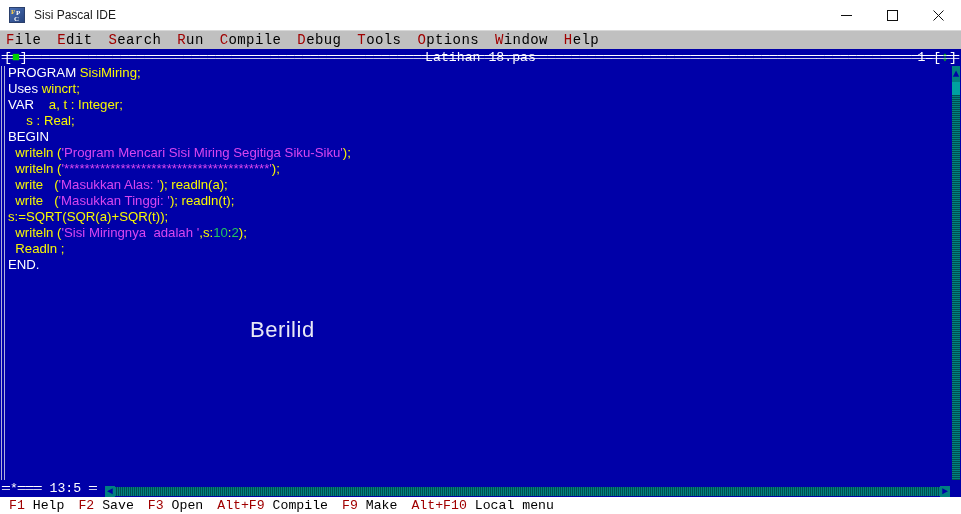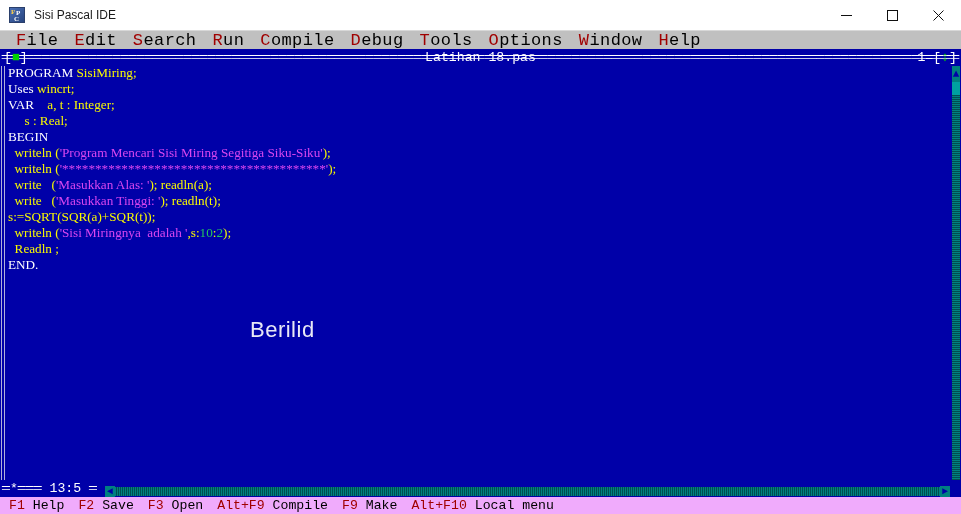--- a/index.html
+++ b/index.html
@@ -95,23 +95,23 @@
 
   
   .menubar {
     position: absolute;
     left: 0; top: 31px;
     width: 961px; height: 18px;
     background: #c0c0c0;
     display: flex;
     align-items: center;
     font-family: "Liberation Mono", monospace;
-    font-size: 17px;
-    box-sizing: border-box;
-    padding-left: 16px;
+    font-size: 14px;
+    box-sizing: border-box;
+    padding-left: 6px;
   }
   .menu-item {
     color: #000000;
     margin-right: 16px;
     white-space: nowrap;
     letter-spacing: 0.4px;
   }
   .menu-item .hot { color: #a00000; }
 
   
@@ -281,21 +281,21 @@
   }
 
   
   .code-area {
     position: absolute;
     left: 8px;
     top: 16px;
     width: 930px;
     height: 414px;
     overflow: hidden;
-    font-family: Liberation Serif, serif;
+    font-family: Liberation Sans, sans-serif;
     font-size: 13.2px;
     line-height: 16px;
     white-space: pre;
   }
   .code-line {
     height: 16px;
     white-space: pre;
   }
   .tok-kw   { color: #ffffff; }
   .tok-id   { color: #f8f800; }
@@ -312,21 +312,21 @@
     color: #e8e8f5;
     letter-spacing: 0.5px;
     white-space: nowrap;
   }
 
   
   .statusbar {
     position: absolute;
     left: 0; bottom: 0;
     width: 961px; height: 17px;
-    background: #f0abfc;
+    background: #ffffff;
     font-family: "Liberation Mono", monospace;
     font-size: 13.2px;
     line-height: 17px;
     display: flex;
     align-items: center;
     padding-left: 9px;
     box-sizing: border-box;
     white-space: pre;
   }
   .status-item {

